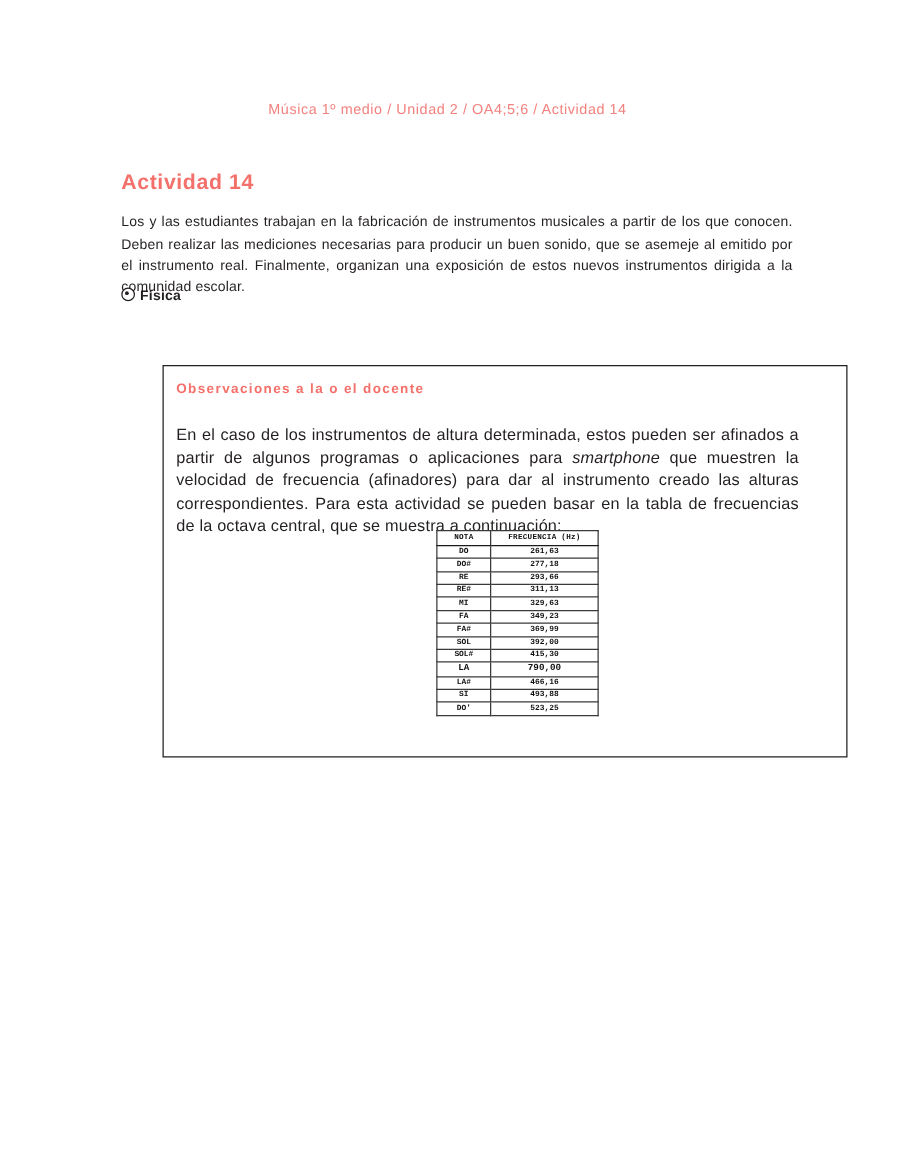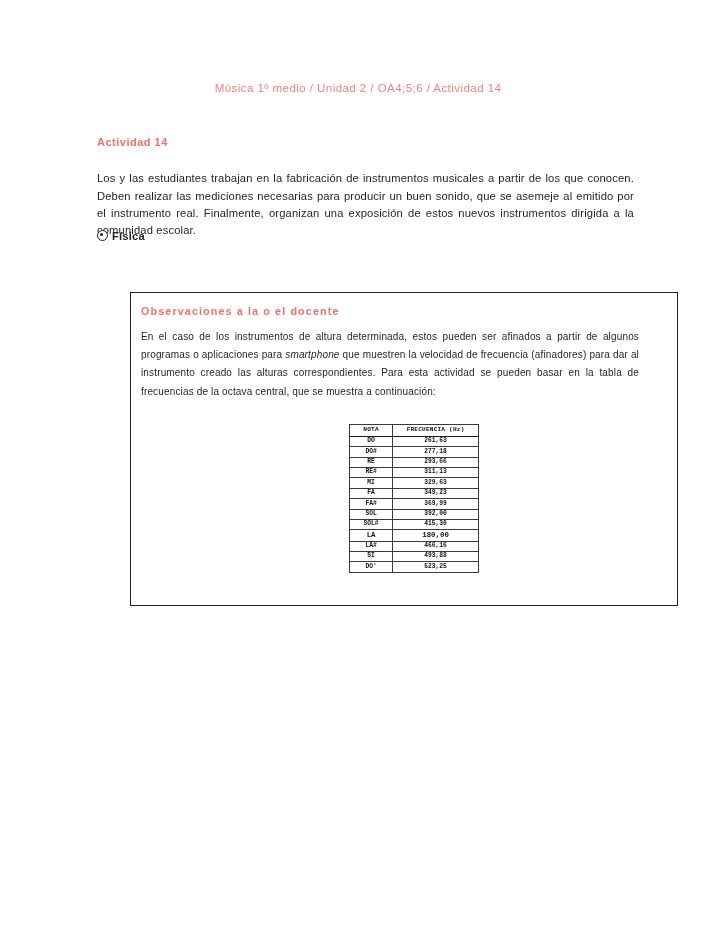--- a/index.html
+++ b/index.html
@@ -34,21 +34,21 @@
     letter-spacing: 0.45px;
     color: #f2827f;
     white-space: nowrap;
   }
 
   
   .activity-title {
     position: absolute;
     top: 136px;
     left: 97px;
-    font-size: 11px;
+    font-size: 17px;
     font-weight: bold;
     letter-spacing: 0.5px;
     color: #f4706b;
   }
 
   
   .intro {
     position: absolute;
     top: 159px;
     left: 97px;
@@ -115,23 +115,23 @@
     left: 10px;
     top: 12px;
     font-size: 10.8px;
     font-weight: bold;
     letter-spacing: 1.1px;
     color: #f4706b;
   }
   .obs-body {
     position: absolute;
     left: 10px;
-    top: 35px;
+    top: 46px;
     width: 498px;
-    font-size: 10px;
+    font-size: 13px;
     line-height: 18.2px;
     text-align: justify;
     color: #231f20;
     letter-spacing: 0.15px;
   }
   .obs-body em {
     font-style: italic;
   }
 
   
@@ -245,21 +245,21 @@
             <tr>
               <td class="nota">SOL</td>
               <td class="frec">392,00</td>
             </tr>
             <tr>
               <td class="nota">SOL#</td>
               <td class="frec">415,30</td>
             </tr>
             <tr class="highlight">
               <td class="nota">LA</td>
-              <td class="frec">180,00</td>
+              <td class="frec">790,00</td>
             </tr>
             <tr>
               <td class="nota">LA#</td>
               <td class="frec">466,16</td>
             </tr>
             <tr>
               <td class="nota">SI</td>
               <td class="frec">493,88</td>
             </tr>
             <tr>

